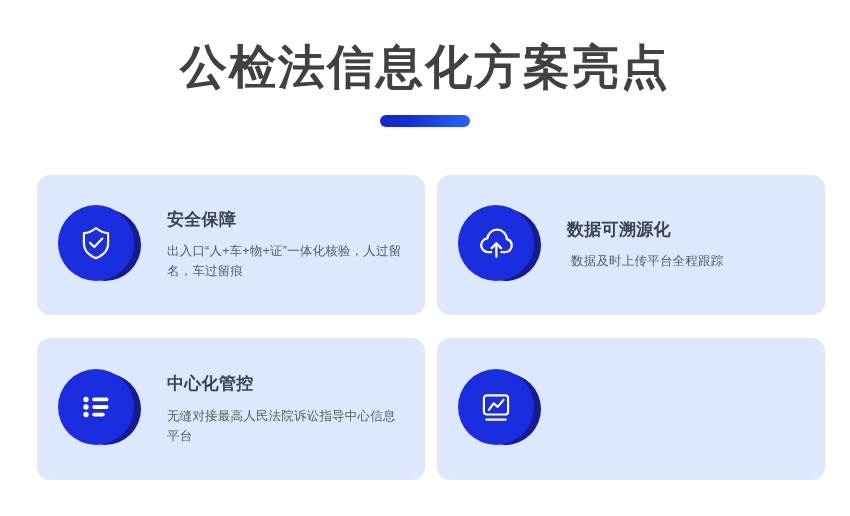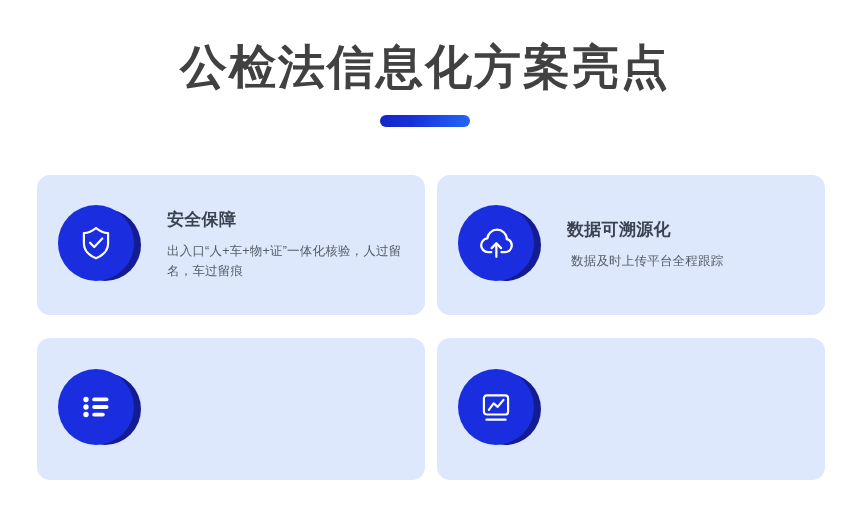--- a/index.html
+++ b/index.html
@@ -185,20 +185,24 @@
               <circle cx="12" cy="15" r="3.2" fill="#ffffff"></circle>
               <circle cx="12" cy="24" r="3.2" fill="#ffffff"></circle>
               <circle cx="12" cy="33" r="3.2" fill="#ffffff"></circle>
               <rect x="19.5" y="12.6" width="19.5" height="4.6" rx="2.3" fill="#ffffff"></rect>
               <rect x="19.5" y="21.7" width="19.5" height="4.6" rx="2.3" fill="#ffffff"></rect>
               <rect x="19.5" y="30.8" width="15" height="4.6" rx="2.3" fill="#ffffff"></rect>
             </svg>
           </span>
         </div>
       </div>
+      <div class="card-text">
+        <p class="card-title">中心化管控</p>
+        <p class="card-desc">无缝对接最高人民法院诉讼指导中心信息平台</p>
+      </div>
     </div>
 
     <div class="card row2">
       <div class="icon-badge">
         <div class="icon-shadow"></div>
         <div class="icon-circle">
           <span>
             <svg width="40" height="40" viewBox="0 0 48 48" fill="none" stroke="#ffffff" stroke-width="2.6" stroke-linecap="round" stroke-linejoin="round">
               <rect x="9.5" y="10" width="29" height="23" rx="3.4"></rect>
               <path d="M15.4 27.4 L21.2 19.6 L26 23.8 L33 15.4"></path>

